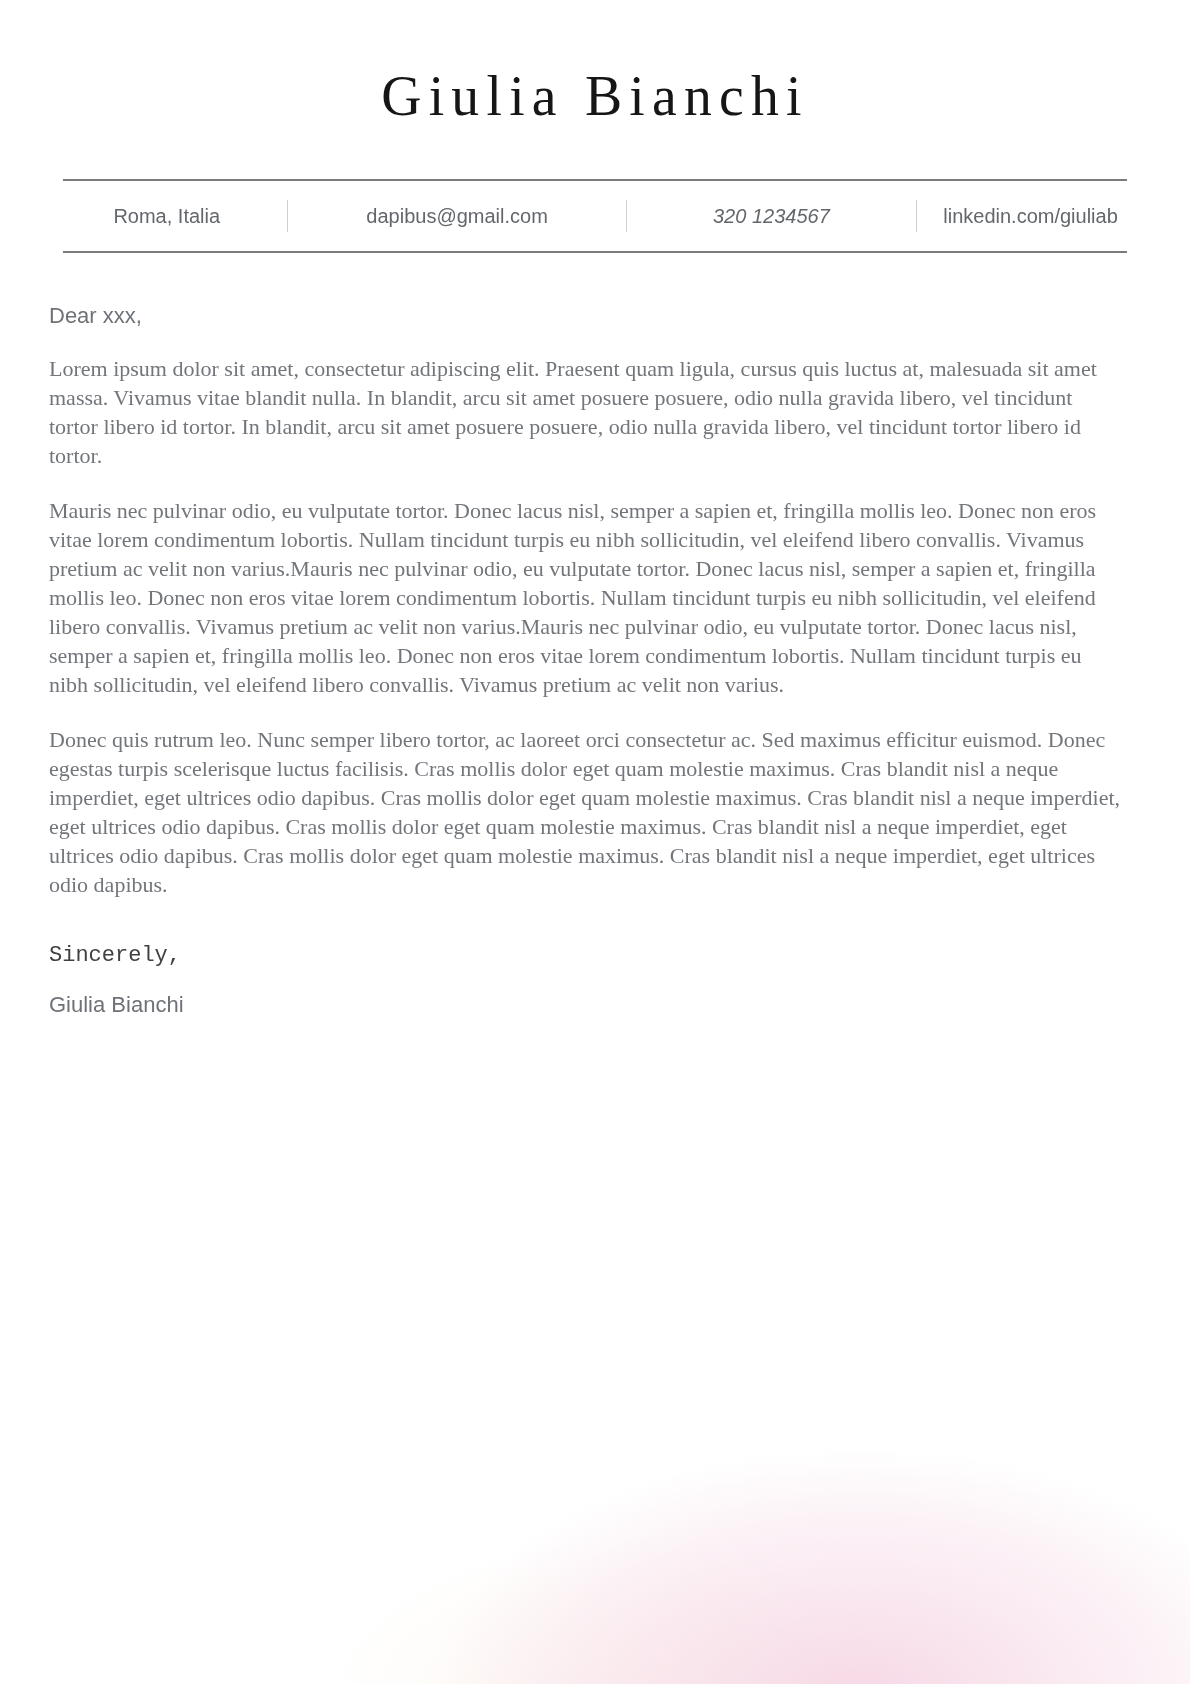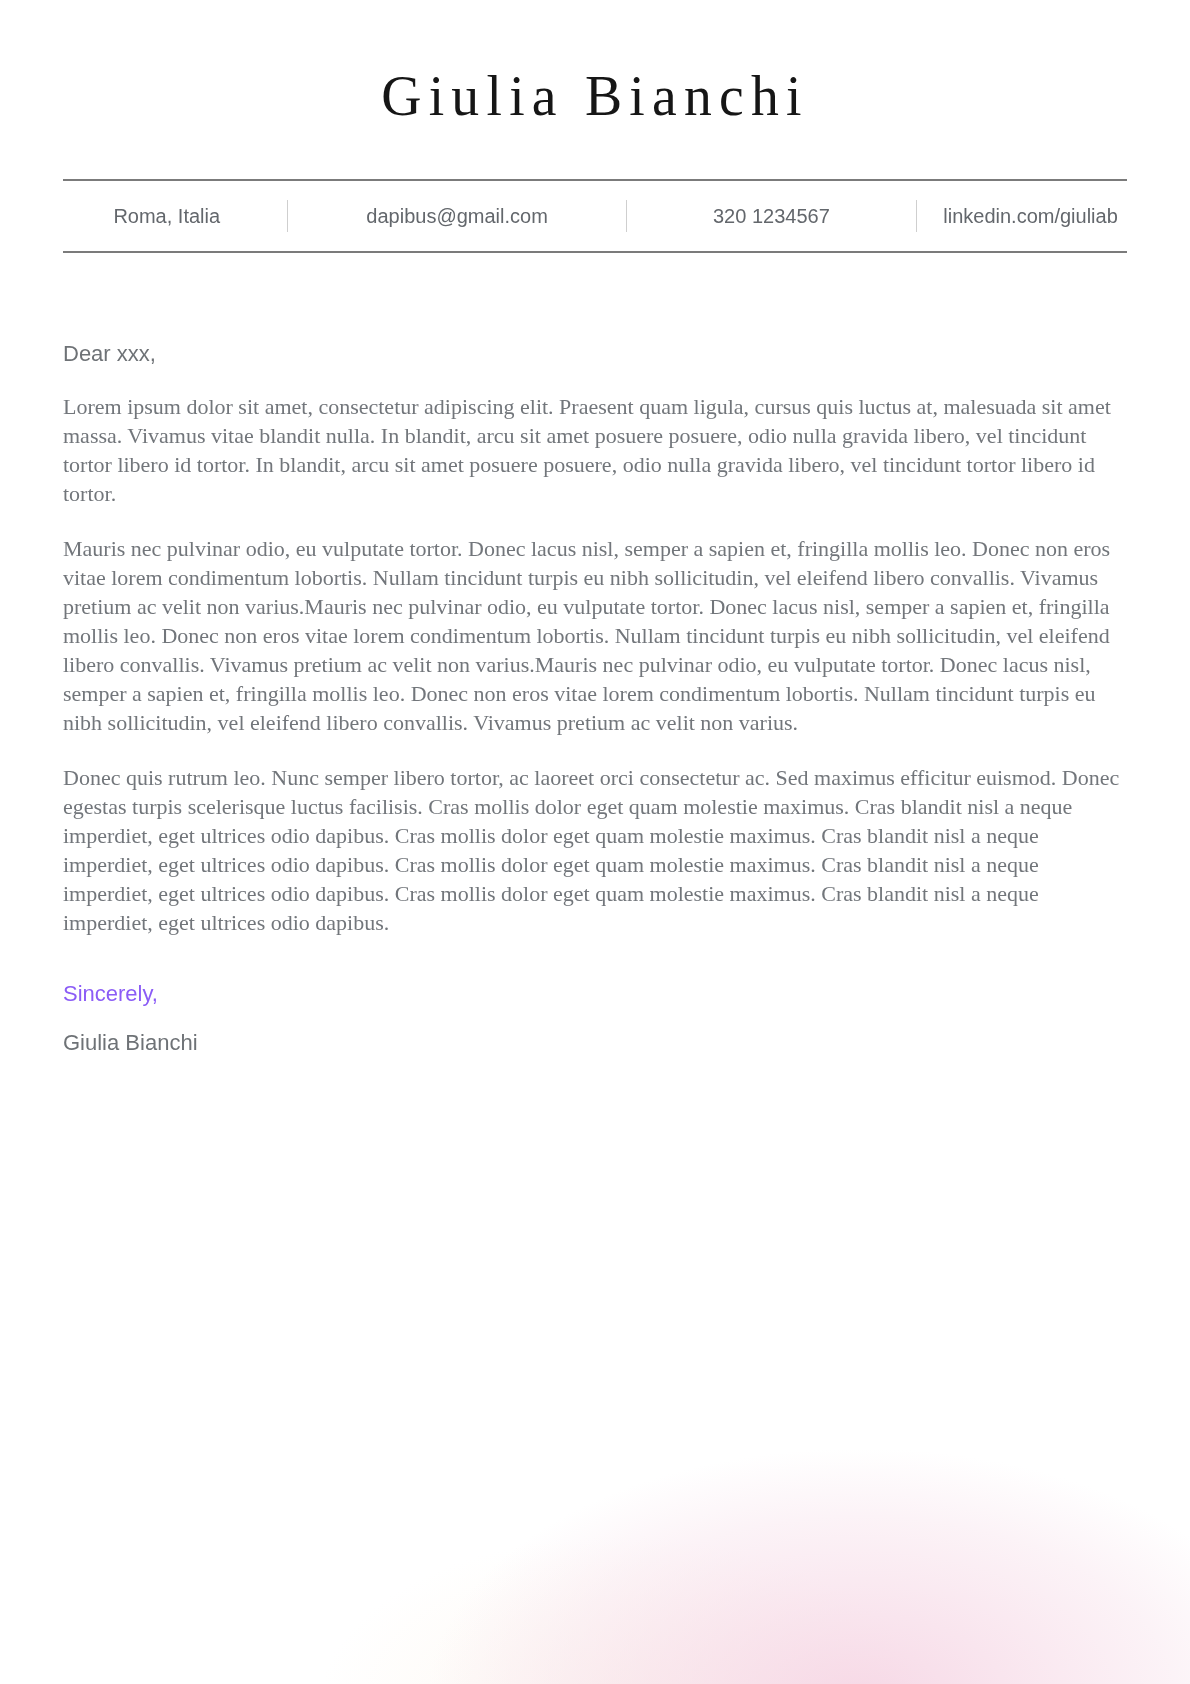--- a/index.html
+++ b/index.html
@@ -57,49 +57,50 @@
   .contact-cell {
     display: flex;
     align-items: center;
     justify-content: center;
     font-size: 20px;
     color: #63676c;
     white-space: nowrap;
   }
   .contact-cell.c1 { flex: 0 0 19.5%; }
   .contact-cell.c2 { flex: 0 0 28.5%; }
-  .contact-cell.c3 { flex: 0 0 24%; }
+  .contact-cell.c3 { flex: 0 0 24%; font-style: italic; }
   .contact-cell.c4 { flex: 1 1 auto; }
   .contact-divider {
     width: 1px;
     height: 32px;
     background: #cfcfcf;
     flex: 0 0 1px;
   }
 
   
   .letter {
-    margin: 0 63px;
-    padding-top: 86px;
+    margin: 0 49px;
+    padding-top: 48px;
     max-width: 1073px;
     color: #72767b;
     font-size: 22px;
     line-height: 29px;
   }
   .salutation {
     margin: 0 0 24px 0;
     color: #6e7276;
   }
   .paragraph {
     margin: 0 0 26px 0;
     font-family: Liberation Serif, serif;
   }
   .closing {
     margin: 42px 0 0 0;
-    color: #8b5cf6;
+    color: #404040;
+    font-family: Liberation Mono, monospace;
   }
   .signature {
     margin: 20px 0 0 0;
     color: #6e7276;
   }
 
   
   .bottom-glow {
     position: absolute;
     left: 0;

